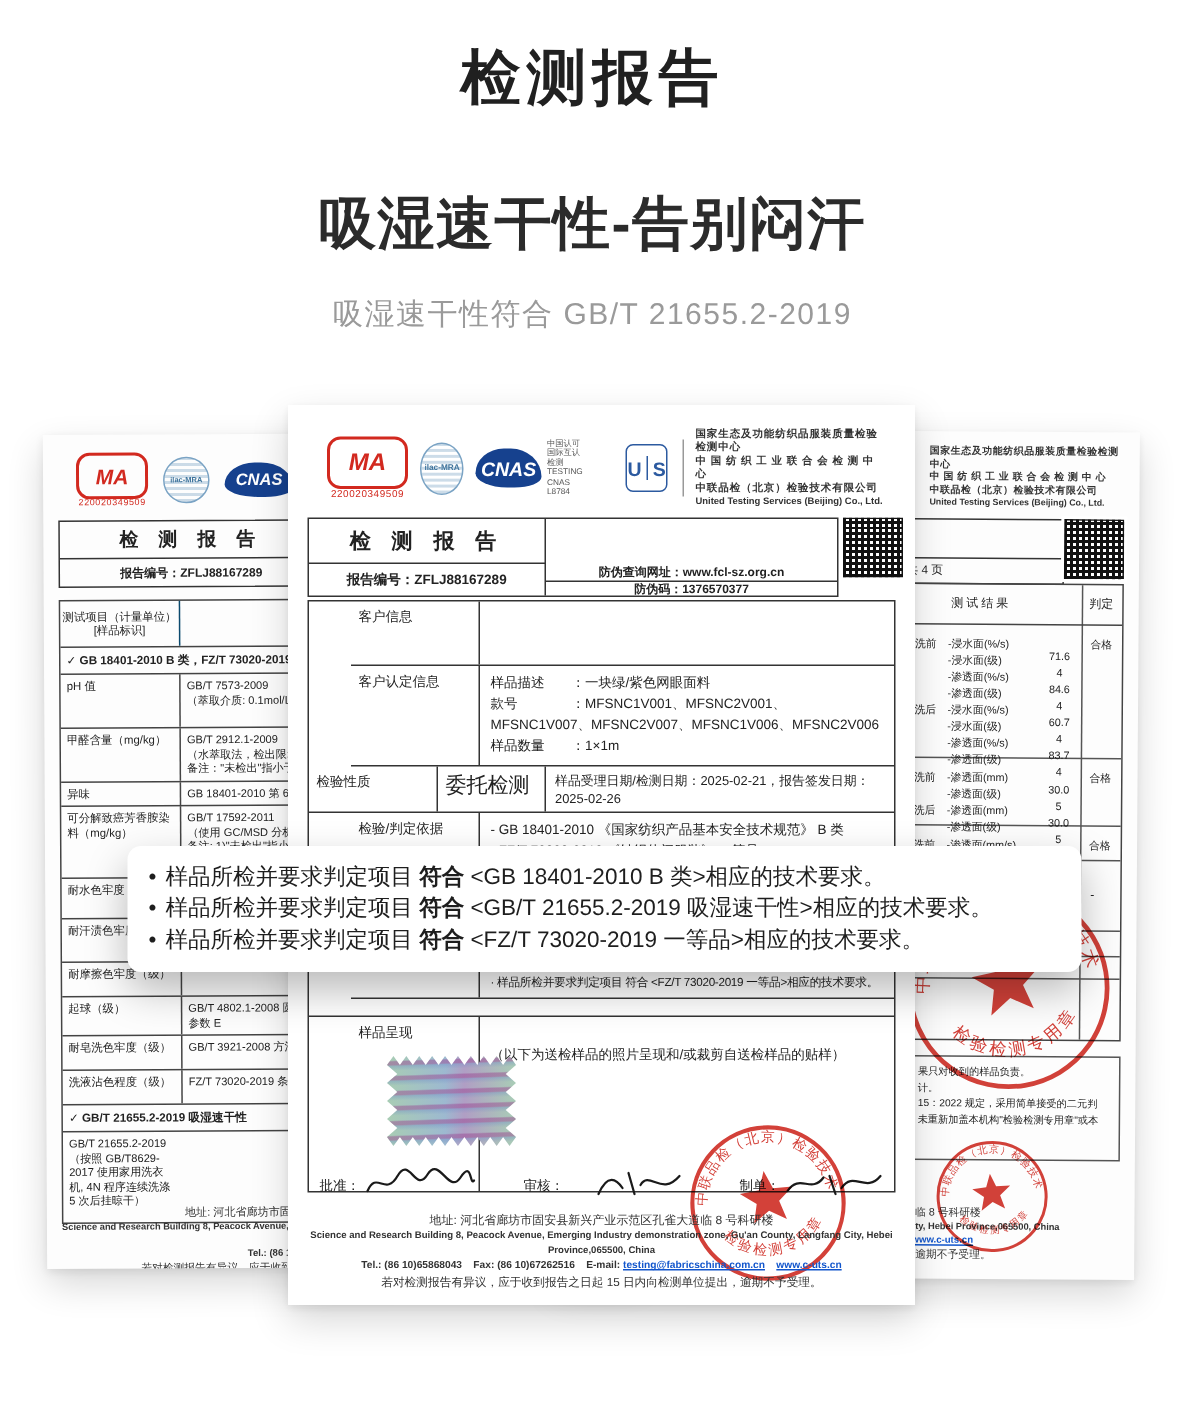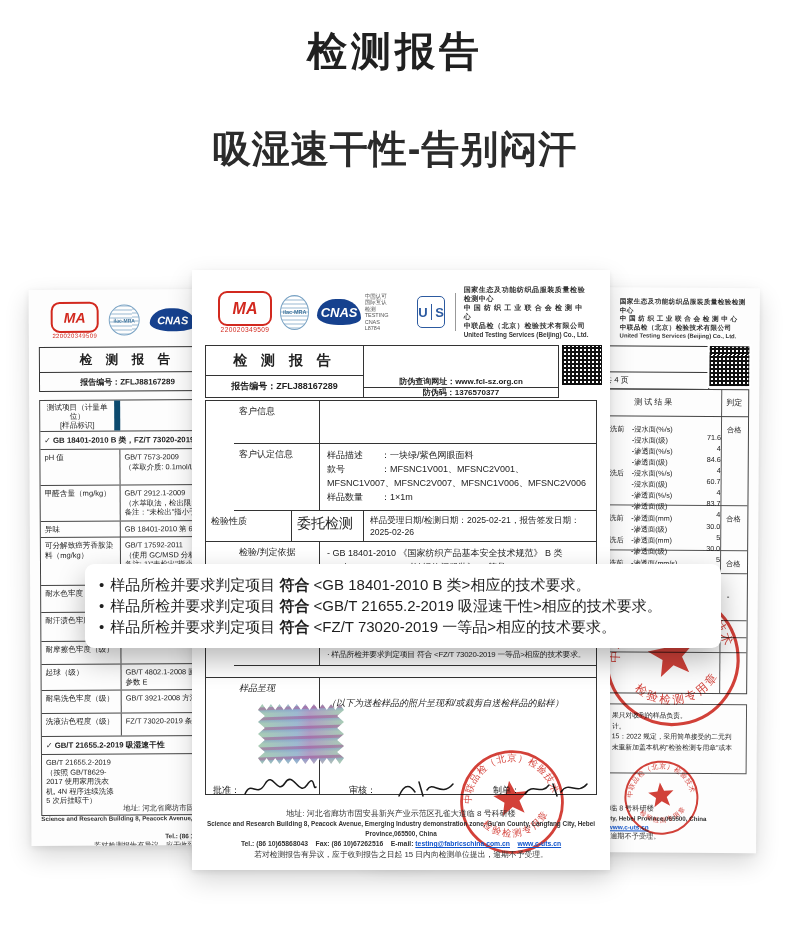--- a/index.html
+++ b/index.html
@@ -59,21 +59,21 @@
   .c-row{display:grid;grid-template-columns:86px 1fr;border-bottom:1px solid #333;margin-left:28px;}
   .c-row:last-child{border-bottom:none;}
   .c-row .lab{border-right:1px solid #333;padding:4px 5px;font-size:9px;}
   .c-row .val{padding:4px 7px;font-size:9px;line-height:14px;white-space:pre-line;}
   .c-row3{display:grid;grid-template-columns:86px 72px 1fr;border-bottom:1px solid #333;}
   .c-row3 .lab{border-right:1px solid #333;padding:4px 5px;font-size:9px;}
   .c-row3 .mid{border-right:1px solid #333;padding:4px 5px;font-size:14px;}
   .c-row3 .val{padding:4px 6px;font-size:8.6px;}
   .c-concl .val{font-size:7.8px;line-height:12.5px;letter-spacing:-.2px;white-space:pre-line;}
   .c-empty{height:11px;border-bottom:1px solid #333;}
-  .c-sample{min-height:116px;position:relative;font-style:italic;}
+  .c-sample{min-height:116px;position:relative;}
   .swatch{position:absolute;left:24px;top:26px;width:86px;height:60px;
     background:
       repeating-linear-gradient(178deg,rgba(150,60,140,0) 0 3px,rgba(153,62,142,.45) 4px 6px,rgba(110,140,200,.35) 7px,rgba(150,60,140,0) 10px),
       linear-gradient(90deg,#a9cdb4,#9db9d0 45%,#b09ec4 60%,#a9cdb6);
     clip-path:polygon(0% 10%,5% 0%,10% 10%,15% 0%,20% 10%,25% 0%,30% 10%,35% 0%,40% 10%,45% 0%,50% 10%,55% 0%,60% 10%,65% 0%,70% 10%,75% 0%,80% 10%,85% 0%,90% 10%,95% 0%,100% 10%,92% 20%,100% 30%,92% 40%,100% 50%,92% 60%,100% 70%,92% 80%,100% 90%,95% 100%,90% 90%,85% 100%,80% 90%,75% 100%,70% 90%,65% 100%,60% 90%,55% 100%,50% 90%,45% 100%,40% 90%,35% 100%,30% 90%,25% 100%,20% 90%,15% 100%,10% 90%,5% 100%,0% 90%,8% 80%,0% 70%,8% 60%,0% 50%,8% 40%,0% 30%,8% 20%,0% 10%);}
   .c-sign{position:absolute;left:13px;top:506px;width:392px;height:28px;font-size:9px;}
   .c-sign .slabel{position:absolute;top:8px;}
   .c-sign svg{position:absolute;top:0;}
   .c-footer{position:absolute;left:0;top:538px;width:418px;text-align:center;color:#333;}
   .c-footer .f1{font-size:8px;line-height:11px;}
@@ -85,21 +85,21 @@
   
   .l-logos{position:absolute;left:22px;top:12px;display:flex;align-items:center;gap:10px;}
   .l-header{position:absolute;left:10px;top:57px;width:336px;border:1.2px solid #333;}
   .l-h1{height:25px;display:flex;align-items:center;justify-content:center;font-size:12.5px;font-weight:700;
         letter-spacing:5px;border-bottom:1px solid #333;width:176px;border-right:1px solid #333;box-sizing:border-box;}
   .l-h2{height:18px;display:flex;align-items:center;justify-content:center;font-size:8px;font-weight:700;width:176px;
         border-right:1px solid #333;box-sizing:border-box;}
   .l-table{position:absolute;left:10px;top:110px;width:300px;border:1.2px solid #444;box-sizing:border-box;}
   .l-hrow{display:grid;grid-template-columns:80px 1fr;border-bottom:1px solid #444;height:30px;}
   .l-hrow div{font-size:7.6px;display:flex;align-items:center;justify-content:center;text-align:center;white-space:pre-line;line-height:9px;}
-  .l-hrow div:first-child{border-right:6px solid #0c4a6e;}
+  .l-hrow div:first-child{border-right:1px solid #0c4a6e;}
   .l-sec{font-size:7.8px;font-weight:700;padding:3px 4px;border-bottom:1px solid #444;}
   .l-row{display:grid;grid-template-columns:80px 1fr;border-bottom:1px solid #444;}
   .l-row:last-child{border-bottom:none;}
   .l-row .li{border-right:1px solid #444;padding:3px 4px;font-size:7.6px;line-height:9.5px;}
   .l-row .lm{padding:3px 4px;font-size:7.4px;line-height:9.5px;white-space:pre-line;}
   .l-footer{position:absolute;left:0;top:514px;width:396px;text-align:center;color:#333;}
   .l-footer .f1{font-size:7.4px;line-height:10px;}
   .l-footer .f2{font-size:6.2px;line-height:9px;font-weight:600;}
   .l-footer .f3{font-size:6.4px;line-height:9px;font-weight:600;}
   .l-footer .f4{font-size:7.2px;line-height:10px;}
@@ -112,21 +112,21 @@
   .r-hf2{height:14px;font-size:7.8px;padding:2px 0 0 90px;}
   .r-qr{position:absolute;left:336px;top:58px;width:40px;height:40px;}
   .r-table{position:absolute;left:140px;top:101px;width:236px;border:1.2px solid #444;box-sizing:border-box;
            background:linear-gradient(#555,#555) 207px 0/1px 100% no-repeat;}
   .r-thead{height:26px;border-bottom:1px solid #444;position:relative;font-size:8px;}
   .r-thead .rt1{position:absolute;left:120px;top:7px;letter-spacing:2px;}
   .r-thead .rt2{position:absolute;left:212px;top:7px;}
   .r-group{border-bottom:1px solid #555;position:relative;}
   .r-row{display:grid;grid-template-columns:96px 22px 60px 29px 1fr;height:11px;align-items:center;font-size:7.2px;color:#222;}
   .r-row i{font-style:normal;white-space:nowrap;overflow:visible;}
-  .r-row .va{text-align:right;margin-top:16px;}
+  .r-row .va{text-align:center;margin-top:16px;}
   .r-row .ve{padding-left:6px;}
   .r-g4{height:46px;position:relative;}
   .r-g4 .r-dash{position:absolute;left:214px;top:18px;font-size:8px;}
   .r-thin1{height:16px;border-bottom:1px solid #555;}
   .r-thin2{height:14px;border-bottom:1px solid #555;}
   .r-thin3{height:40px;}
   .r-disc{position:absolute;left:140px;top:416px;width:236px;height:70px;border:1.2px solid #555;box-sizing:border-box;
           padding:6px 2px 0 100px;font-size:6.8px;line-height:10.5px;color:#222;}
   .r-footer{position:absolute;left:140px;top:516px;width:236px;text-align:center;color:#333;}
   .r-footer .f1{font-size:7.2px;line-height:10px;}
@@ -134,20 +134,21 @@
   .r-footer .f3{font-size:6.4px;line-height:9px;font-weight:600;}
   .r-footer .f4{font-size:7.2px;line-height:10px;}
 </style>
 </head>
 <body>
 
 <div class="canvas">
 
   <div class="page-title">检测报告</div>
   <div class="headline">吸湿速干性-告别闷汗</div>
+  <div class="tagline">吸湿速干性符合 GB/T  21655.2-2019</div>
 
   <section class="doc doc-left">
     <div class="l-logos">
       <div>
         <div class="cma-box" style="width:44px;height:27px;font-size:14px;">MA</div>
         <div class="cma-num" style="font-size:6px;">220020349509</div>
       </div>
       <div class="ilac" style="width:29px;height:29px;font-size:5px;">ilac-MRA</div>
       <div class="cnas" style="width:46px;height:23px;font-size:11px;">CNAS</div>
     </div>

